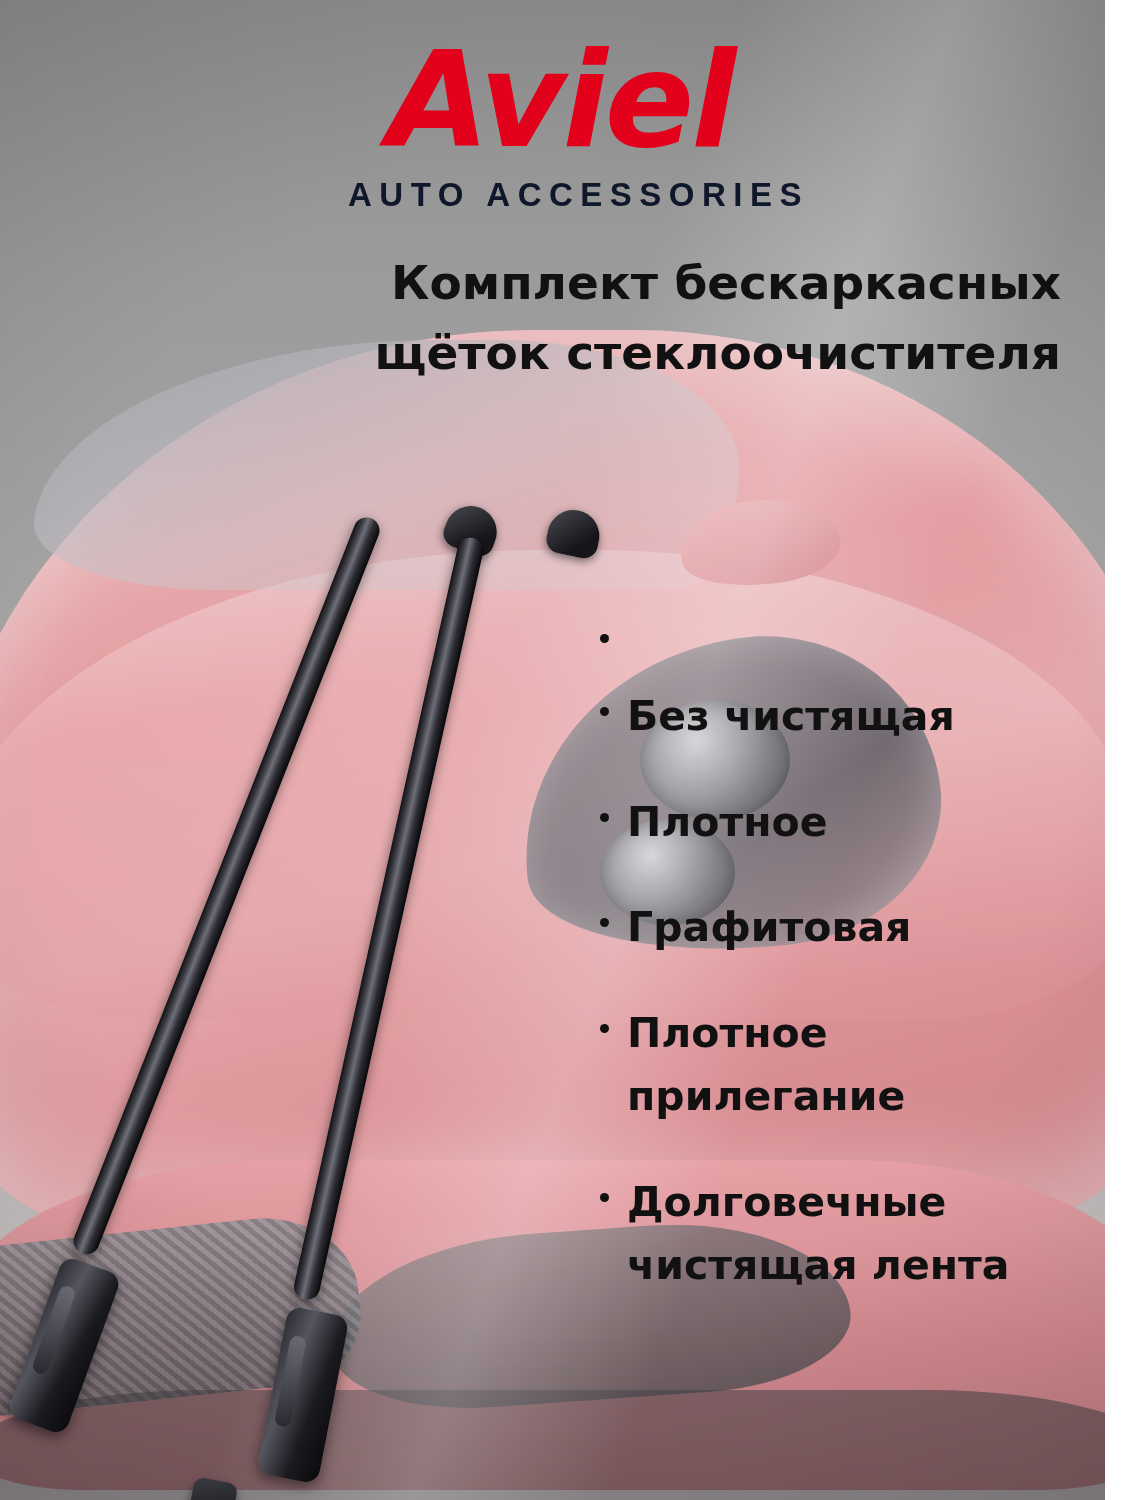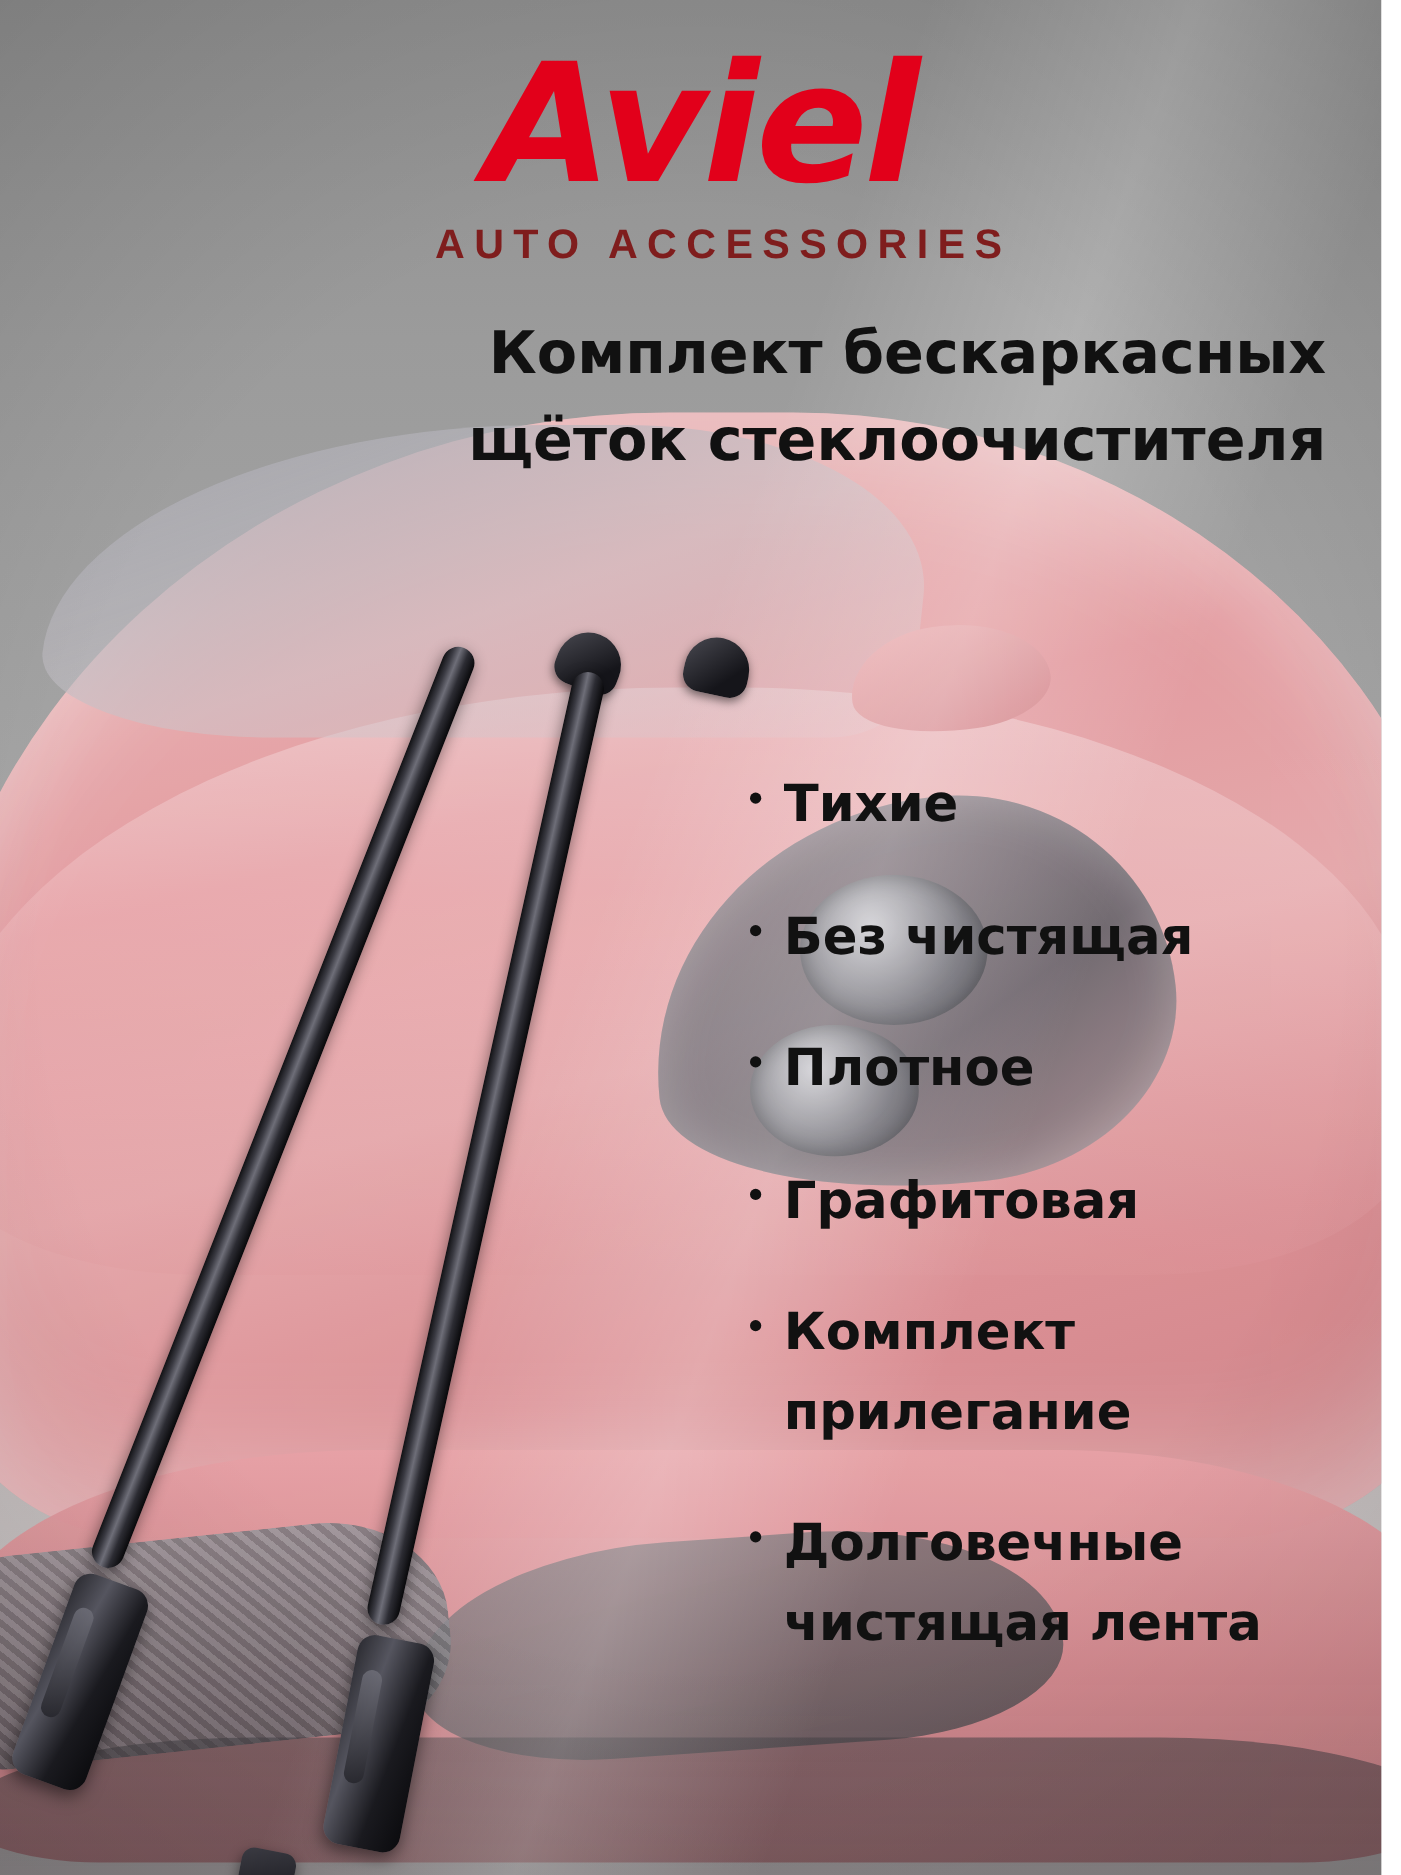--- a/index.html
+++ b/index.html
@@ -167,21 +167,21 @@
     line-height: 1;
     letter-spacing: -3px;
     color: #e2001a;
   }
   .logo-sub {
     margin-top: 10px;
     font-family: "Liberation Sans", sans-serif;
     font-size: 33px;
     font-weight: bold;
     letter-spacing: 7.5px;
-    color: #7f1d1d;
+    color: #0f172a;
     padding-left: 36px;
   }
 
   
   .headline {
     position: absolute;
     left: 60px;
     top: 248px;
     width: 1001px;
     text-align: right;
@@ -324,37 +324,36 @@
   </div>
 
   <div class="headline">
     <div>Комплект бескаркасных</div>
     <div>щёток стеклоочистителя</div>
   </div>
 
   <div class="features">
     <div class="feature">
       <span class="bullet"></span>
-      <span class="feature-text">Тихие</span>
     </div>
     <div class="feature">
       <span class="bullet"></span>
       <span class="feature-text">Без чистящая</span>
     </div>
     <div class="feature">
       <span class="bullet"></span>
       <span class="feature-text">Плотное</span>
     </div>
     <div class="feature">
       <span class="bullet"></span>
       <span class="feature-text">Графитовая</span>
     </div>
     <div class="feature">
       <span class="bullet"></span>
-      <span class="feature-text">Комплект прилегание</span>
+      <span class="feature-text">Плотное прилегание</span>
     </div>
     <div class="feature">
       <span class="bullet"></span>
       <span class="feature-text">Долговечные чистящая лента</span>
     </div>
   </div>
 
   <div class="blades">
     <div class="blade" id="blade1">
       <div class="tip"></div>

